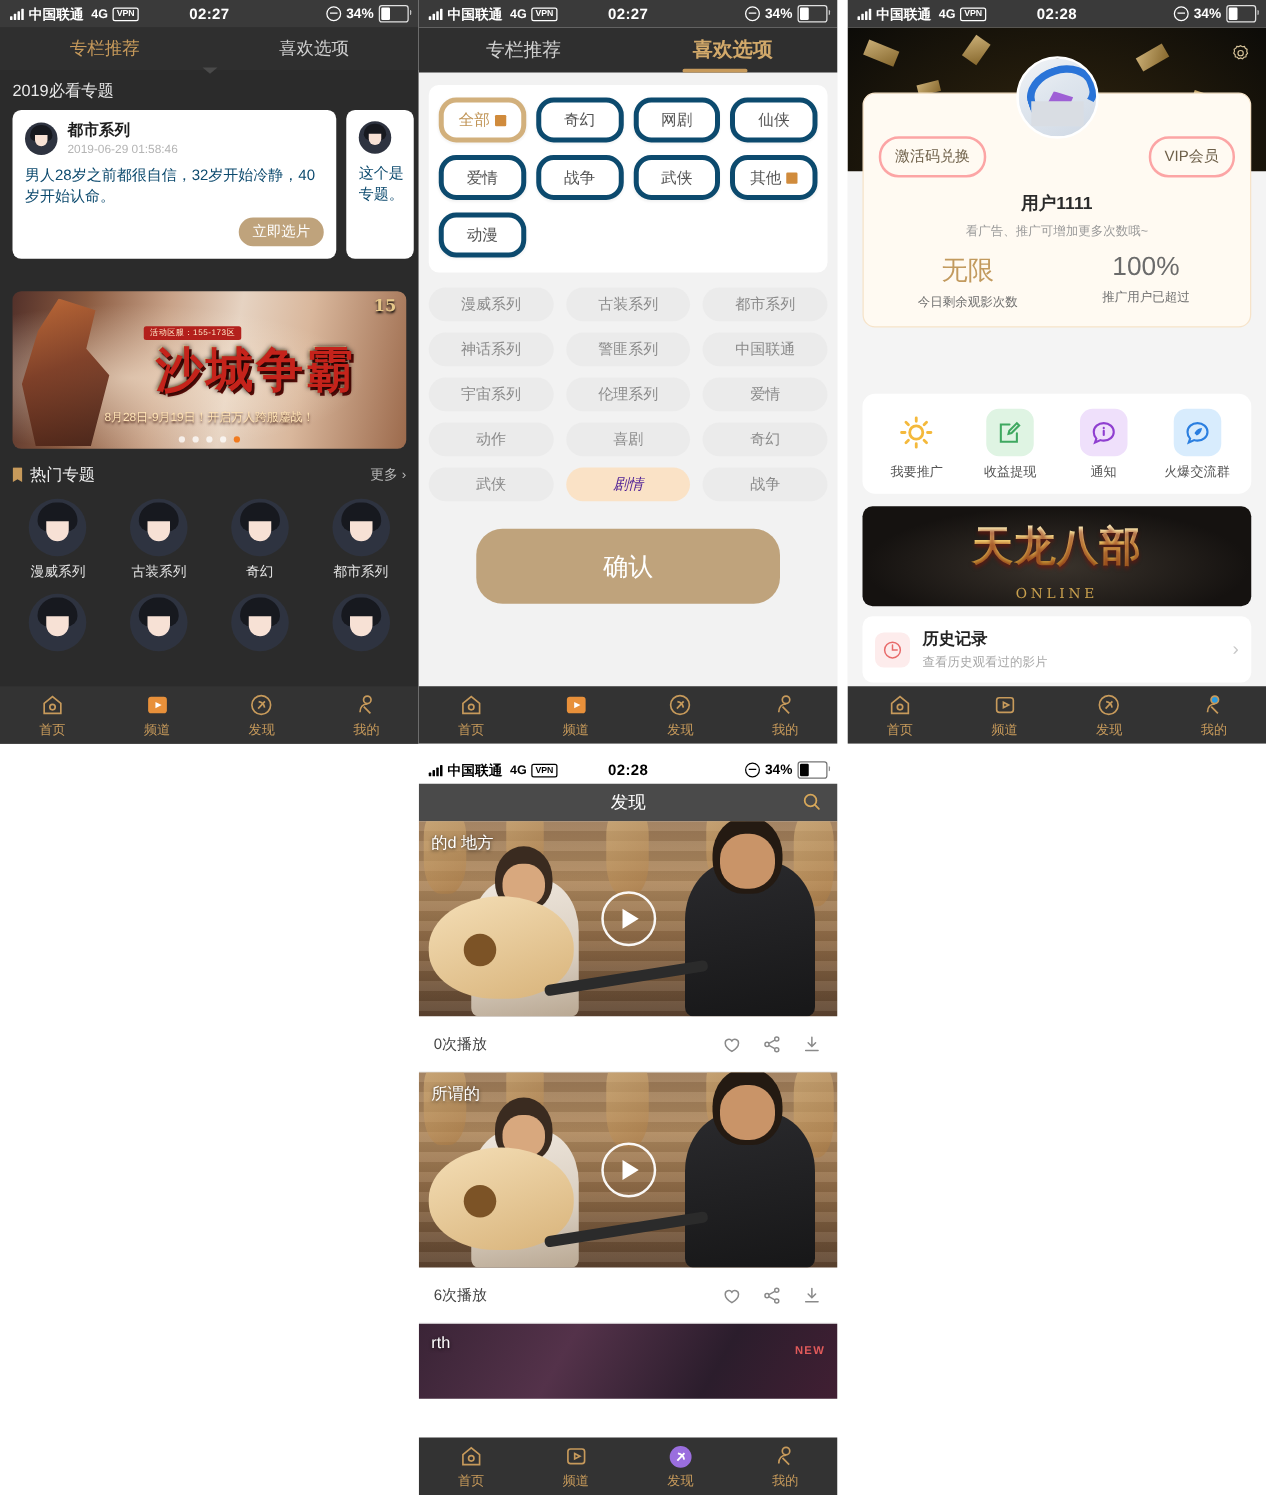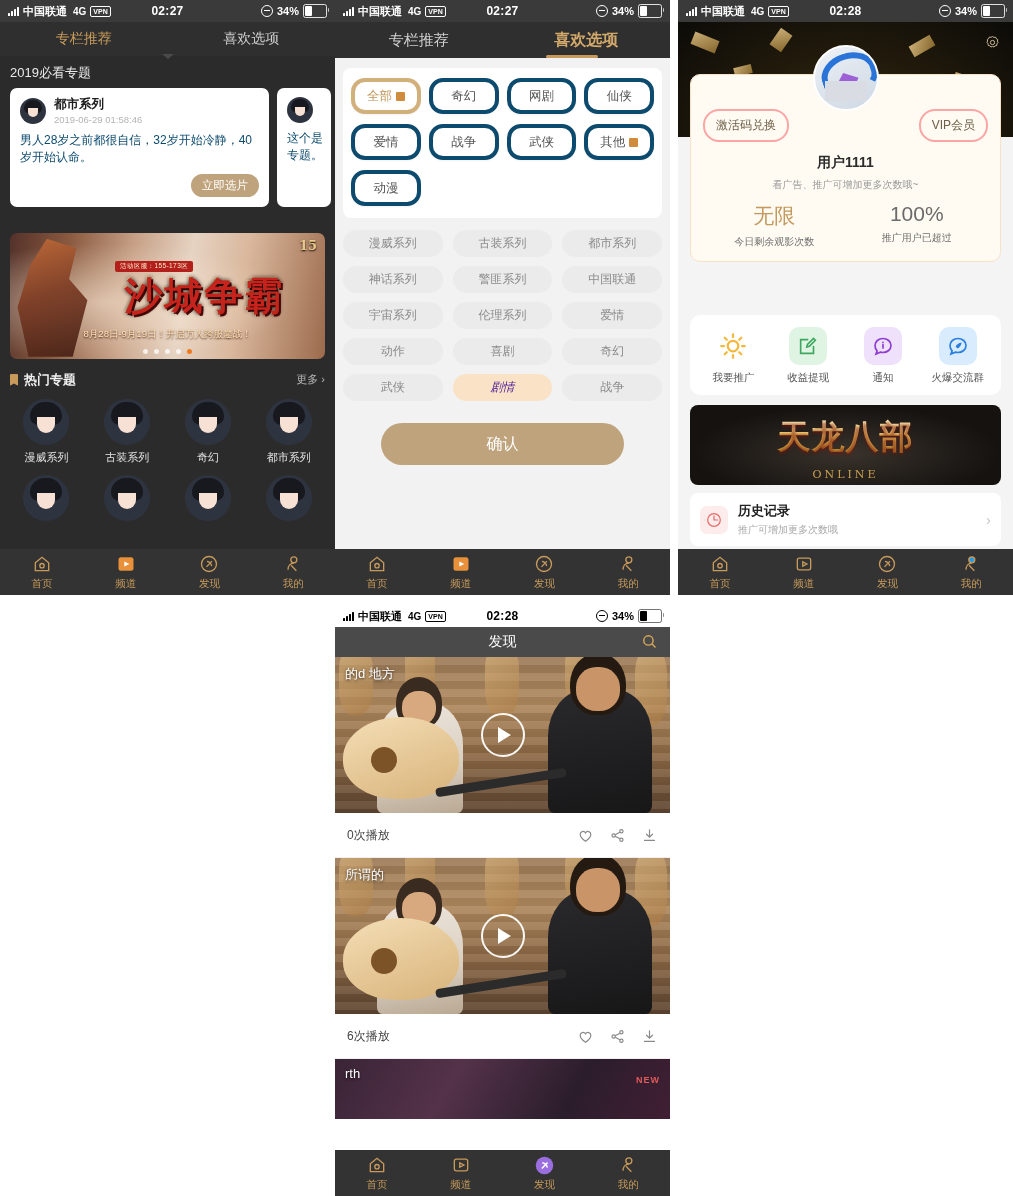--- a/index.html
+++ b/index.html
@@ -71,21 +71,21 @@
   .banner .bs{position:absolute;left:0;right:0;bottom:18px;text-align:center;font-size:9.5px;color:#ffe3b5;
     text-shadow:0 1px 2px #3a1208;}
   .banner .ver{position:absolute;right:8px;top:5px;font-size:13px;font-weight:bold;color:#e8c98a;
     font-family:"DejaVu Serif",serif;text-shadow:0 1px 2px #000;}
   .banner .dots{position:absolute;left:0;right:0;bottom:5px;display:flex;justify-content:center;gap:6px;}
   .banner .dots i{width:5px;height:5px;border-radius:50%;background:rgba(255,255,255,.75);display:block;}
   .banner .dots i.on{background:#f07a1f;}
   .p1-hot{display:flex;align-items:center;padding:12px 10px 6px 10px;}
   .hot-mark{width:8px;height:12px;background:#c79a5b;border-radius:1px;margin-right:6px;
     clip-path:polygon(0 0,100% 0,100% 100%,50% 80%,0 100%);}
-  .hot-title{color:#efefef;font-size:13px;font-weight:bold;flex:1;}
+  .hot-title{color:#efefef;font-size:13px;font-weight:normal;flex:1;}
   .hot-more{color:#b9b9b9;font-size:11px;}
   .grid4{display:grid;grid-template-columns:repeat(4,1fr);gap:10px 0;padding:4px 6px 0 6px;}
   .gcell{text-align:center;}
   .gcell .avatar{width:46px;height:46px;flex:none;margin:0 auto;}
   .gcell .avatar::before{left:7px;top:3px;width:32px;height:23px;border-radius:16px 16px 9px 9px;}
   .gcell .avatar::after{left:14px;top:18px;width:18px;height:16px;border-radius:0 0 9px 9px;}
   .gcell span{display:block;margin-top:5px;font-size:11px;color:#e2e2e2;}
 
   
   .tabbar{position:absolute;left:0;right:0;bottom:0;height:46px;background:#333333;
@@ -106,22 +106,22 @@
     display:flex;align-items:center;justify-content:center;gap:4px;font-size:12.5px;color:#555;
     box-shadow:0 1px 2px rgba(0,0,0,.05);}
   .chip.sel{border-color:#d2b07c;color:#c09456;}
   .chip.ghost{visibility:hidden;}
   .chip .sq{width:9px;height:9px;background:#d08b3c;border-radius:1px;display:inline-block;}
   .chipbox2{margin:12px 8px 0 8px;}
   .chiprow2{display:flex;gap:10px;margin-bottom:9px;}
   .chip2{flex:1;height:27px;border-radius:14px;background:#ebebeb;color:#8b8b8b;font-size:12px;
     display:flex;align-items:center;justify-content:center;}
   .chip2.on{background:#fae2c6;color:#4c1d95;font-style:italic;}
-  .confirm{margin:22px 46px 0 46px;height:42px;border-radius:21px;background:#bfa37c;color:#fff;
-    font-size:16px;display:flex;align-items:center;justify-content:center;}
+  .confirm{margin:22px 46px 0 46px;height:60px;border-radius:21px;background:#bfa37c;color:#fff;
+    font-size:20px;display:flex;align-items:center;justify-content:center;}
 
   
   .p3-hero{height:115px;position:relative;overflow:hidden;
     background:radial-gradient(ellipse at 50% 105%, #6b5527 0%, #241c0c 45%, #0c0b08 100%);}
   .shard{position:absolute;background:linear-gradient(135deg,#e8c887,#9a7734);opacity:.85;}
   .p3-gear{position:absolute;right:12px;top:12px;width:17px;height:17px;color:#d8c49a;}
   .p3-card{position:absolute;left:12px;top:74px;right:12px;background:#fffaf2;border:1px solid #f6e3c9;
     border-radius:10px;padding:34px 12px 12px 12px;box-sizing:border-box;}
   .p3-avatar{position:absolute;left:50%;top:-30px;transform:translateX(-50%);width:62px;height:62px;
     border-radius:50%;border:2.5px solid #fff;overflow:hidden;
@@ -592,21 +592,21 @@
 
   <div class="p3-hist">
     <div class="ic">
       <svg width="18" height="18" viewBox="0 0 24 24" fill="none" stroke="#e86a6a" stroke-width="1.6">
           <circle cx="12" cy="12" r="8.4"></circle>
           <path d="M12 6.6V12h5" stroke-linecap="round"></path>
         </svg>
     </div>
     <div class="tx">
       <b>历史记录</b>
-      <span>推广可增加更多次数哦</span>
+      <span>查看历史观看过的影片</span>
     </div>
     <div class="ar">›</div>
   </div>
 
   <div class="tabbar">
     <div class="tbitem">
       <div class="tbicon">
         <svg width="20" height="20" viewBox="0 0 24 24" fill="none" stroke="#c79a5b" stroke-width="1.6">
             <path d="M4 10.5 12 4l8 6.5V20H4z"></path>
             <circle cx="12" cy="14" r="2.6"></circle>

